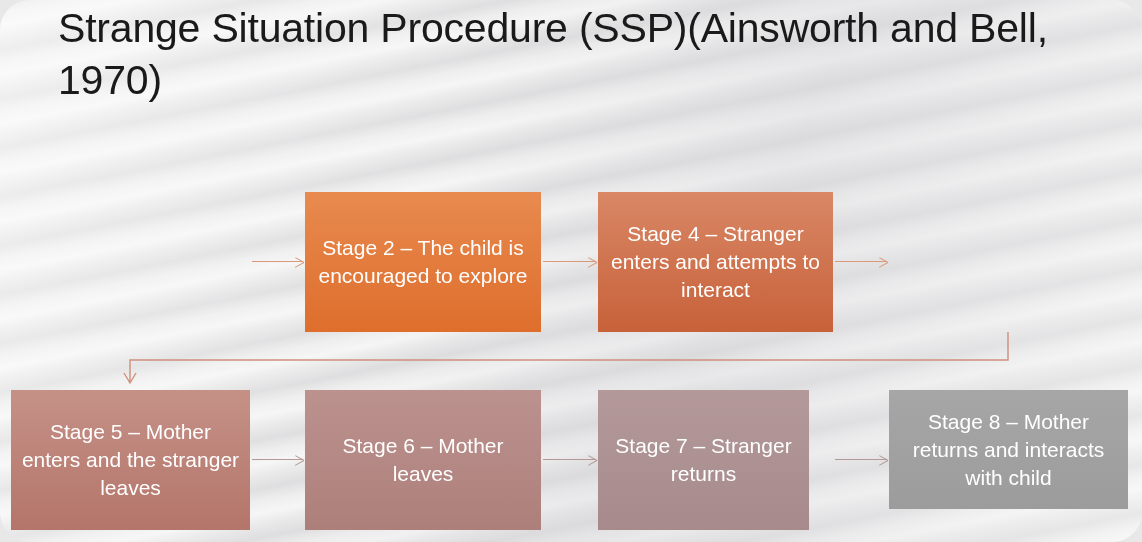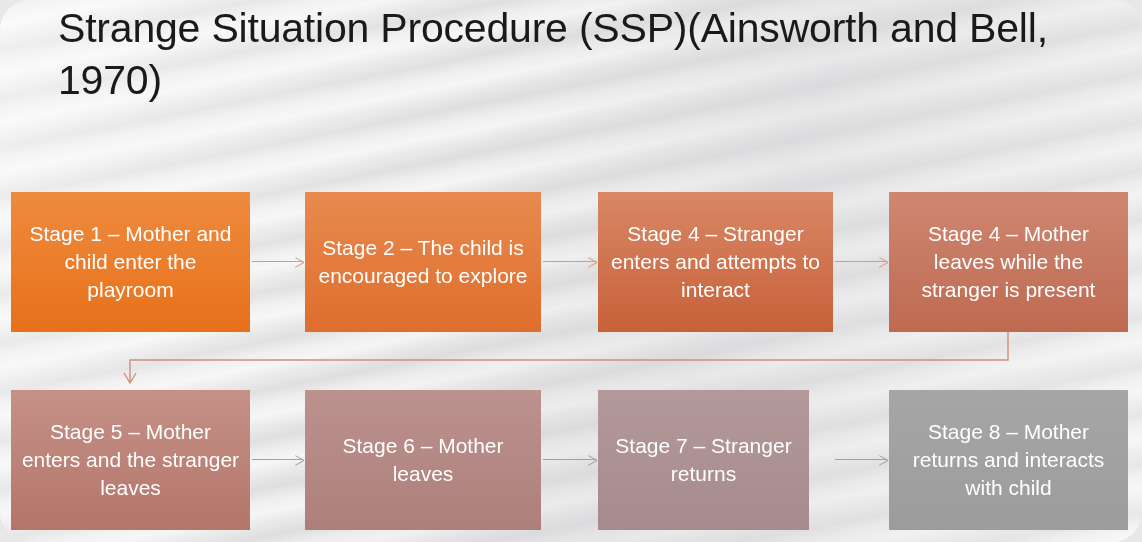--- a/index.html
+++ b/index.html
@@ -113,43 +113,37 @@
 </style>
 </head>
 <body>
 
 <div id="slide">
   <div class="bg-texture"></div>
   <div class="bg-sheen"></div>
 
   <div id="title">Strange Situation Procedure (SSP)(Ainsworth and Bell, 1970)</div>
 
-  <div class="flow-box" id="box-1" style="left: 11px; width: 239px; top: 192px; height: 140px; background: linear-gradient(rgb(238, 139, 62) 0%, rgb(232, 112, 26) 100%); color: rgb(255, 255, 255);">
-    <span>Stage 1 – Mother and child enter the playroom</span>
-  </div>
   <div class="flow-box" id="box-2" style="left: 305px; width: 236px; top: 192px; height: 140px; background: linear-gradient(rgb(232, 138, 79) 0%, rgb(222, 110, 44) 100%); color: rgb(255, 255, 255);">
     <span>Stage 2 – The child is encouraged to explore</span>
   </div>
   <div class="flow-box" id="box-3" style="left: 598px; width: 235px; top: 192px; height: 140px; background: linear-gradient(rgb(217, 135, 101) 0%, rgb(199, 97, 58) 100%); color: rgb(255, 255, 255);">
     <span>Stage 4 – Stranger enters and attempts to interact</span>
-  </div>
-  <div class="flow-box" id="box-4" style="left: 889px; width: 239px; top: 192px; height: 140px; background: linear-gradient(rgb(207, 135, 113) 0%, rgb(190, 106, 81) 100%); color: rgb(255, 255, 255);">
-    <span>Stage 4 – Mother leaves while the stranger is present</span>
   </div>
 
   <div class="flow-box" id="box-5" style="left: 11px; width: 239px; top: 390px; height: 140px; background: linear-gradient(rgb(197, 145, 135) 0%, rgb(180, 117, 106) 100%); color: rgb(255, 255, 255);">
     <span>Stage 5 – Mother enters and the stranger leaves</span>
   </div>
   <div class="flow-box" id="box-6" style="left: 305px; width: 236px; top: 390px; height: 140px; background: linear-gradient(rgb(188, 146, 142) 0%, rgb(173, 127, 123) 100%); color: rgb(255, 255, 255);">
     <span>Stage 6 – Mother leaves</span>
   </div>
   <div class="flow-box" id="box-7" style="left: 598px; width: 211px; top: 390px; height: 140px; background: linear-gradient(rgb(180, 153, 154) 0%, rgb(166, 138, 140) 100%); color: rgb(255, 255, 255);">
     <span>Stage 7 – Stranger returns</span>
   </div>
-  <div class="flow-box" id="box-8" style="left: 889px; width: 239px; top: 390px; height: 140px; background: linear-gradient(rgb(166, 166, 166) 0%, rgb(156, 156, 156) 100%); color: rgb(255, 255, 255);">
+  <div class="flow-box" id="box-8" style="left: 889px; width: 239px; top: 390px; height: 119px; background: linear-gradient(rgb(166, 166, 166) 0%, rgb(156, 156, 156) 100%); color: rgb(255, 255, 255);">
     <span>Stage 8 – Mother returns and interacts with child</span>
   </div>
 
   <div class="arrow" id="arr-1-2" style="left: 252px; width: 51px; top: 255px; color: rgb(217, 154, 124);">
     <div class="shaft" style="background: rgb(217, 154, 124);"></div>
     <div class="head"></div>
   </div>
   <div class="arrow" id="arr-2-3" style="left: 543px; width: 53px; top: 255px; color: rgb(217, 154, 124);">
     <div class="shaft" style="background: rgb(217, 154, 124);"></div>
     <div class="head"></div>

